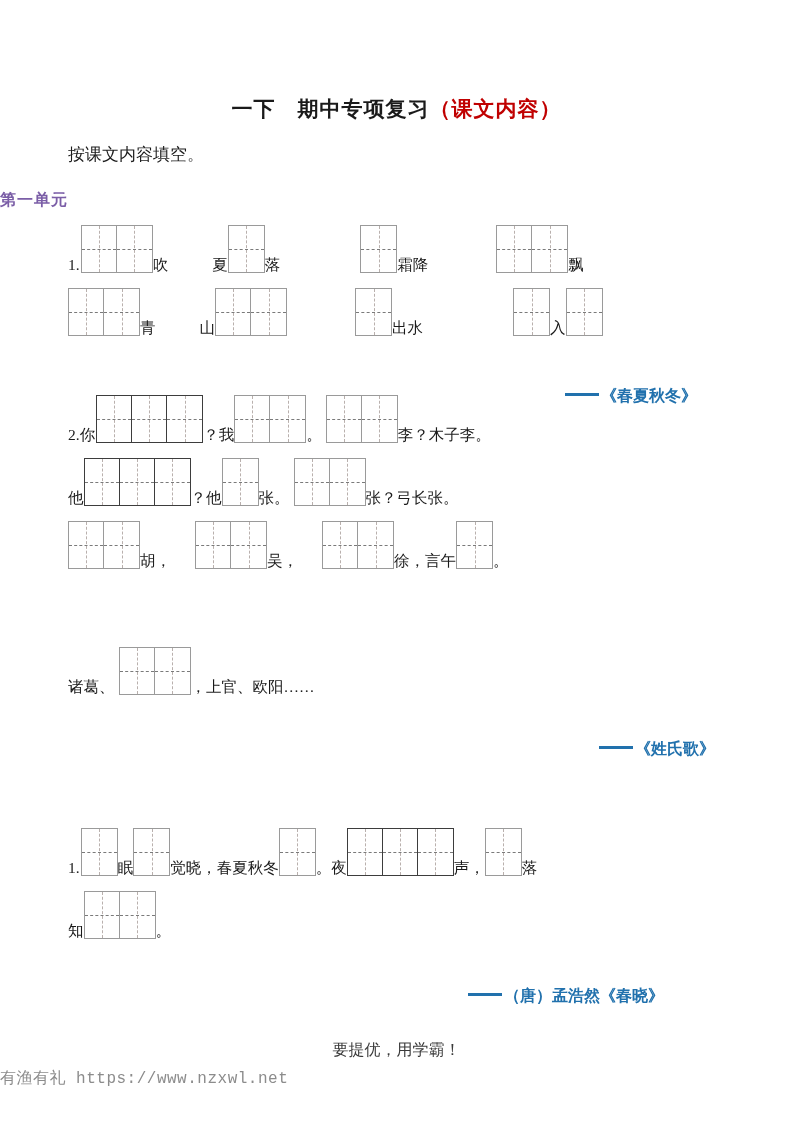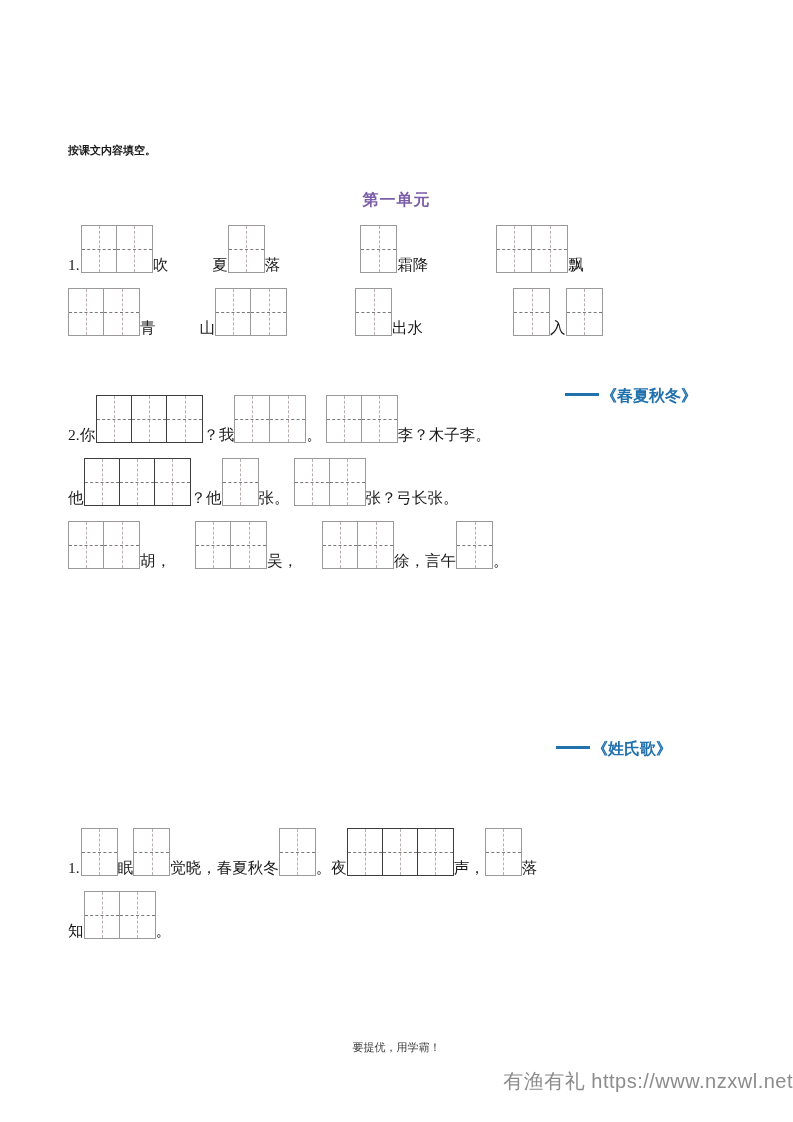--- a/index.html
+++ b/index.html
@@ -32,30 +32,30 @@
     letter-spacing: 1px;
     white-space: nowrap;
   }
   .title-black { color: #1a1a1a; }
   .title-red { color: #c00000; }
 
   .instruction {
     position: absolute;
     left: 68px;
     top: 143px;
-    font-size: 11px;
-    font-weight: bold;
+    font-size: 17px;
+    font-weight: normal;
     color: #1a1a1a;
   }
 
   
   .unit-heading {
     position: absolute;
     left: 0; right: 0;
-    text-align: center;
+    text-align: left;
     font-size: 16px;
     font-weight: bold;
     color: #7b5ea7;
     letter-spacing: 1px;
   }
 
   
   .line {
     position: absolute;
     display: flex;
@@ -135,39 +135,42 @@
     vertical-align: 5px;
     margin-right: 2px;
   }
 
   
   .footer-slogan {
     position: absolute;
     left: 0; right: 0;
     top: 1040px;
     text-align: center;
-    font-size: 11px;
+    font-size: 16px;
     color: #3a3a3a;
   }
   .footer-url {
     position: absolute;
     left: 0; right: 0;
     top: 1068px;
-    text-align: right;
-    font-size: 20px;
+    text-align: left;
+    font-size: 16px;
     color: #8c8c8c;
-    font-family: Liberation Sans, sans-serif;
+    font-family: Liberation Mono, monospace;
     letter-spacing: 0.5px;
   }
 </style>
 </head>
 <body>
 
 <div class="page">
 
+  <div class="title-row">
+    <span class="title-black">一下　期中专项复习</span><span class="title-red">（课文内容）</span>
+  </div>
 
   <div class="instruction">按课文内容填空。</div>
 
   <div class="unit-heading" style="top:190px;">第一单元</div>
 
   <div class="line" style="left:68px; top:225px;">
     <span class="num">1.</span>
     <span class="tzg">
         <span class="cell"></span>
         <span class="cell"></span>
@@ -285,22 +288,31 @@
         <span class="cell"></span>
       </span>
     <span class="txt">徐，言午</span>
     <span class="tzg">
         <span class="cell"></span>
       </span>
     <span class="txt">。</span>
   </div>
 
 
-
-  <div class="attrib" style="left:556px; top:708px;">
+  <div class="line" style="left:68px; top:647px;">
+    <span class="txt">诸葛、</span>
+    <span class="gap-xs"></span>
+    <span class="tzg">
+        <span class="cell"></span>
+        <span class="cell"></span>
+      </span>
+    <span class="txt">，上官、欧阳……</span>
+  </div>
+
+  <div class="attrib" style="left:599px; top:708px;">
     <span class="dash"></span><span>《姓氏歌》</span>
   </div>
 
 
   <div class="line" style="left:68px; top:828px;">
     <span class="num">1.</span>
     <span class="tzg">
         <span class="cell"></span>
       </span>
     <span class="txt">眠</span>
@@ -326,17 +338,20 @@
 
   <div class="line" style="left:68px; top:891px;">
     <span class="txt">知</span>
     <span class="tzg">
         <span class="cell"></span>
         <span class="cell"></span>
       </span>
     <span class="txt">。</span>
   </div>
 
+  <div class="attrib" style="left:468px; top:955px;">
+    <span class="dash"></span><span>（唐）孟浩然《春晓》</span>
+  </div>
 
   <div class="footer-slogan">要提优，用学霸！</div>
   <div class="footer-url">有渔有礼 https://www.nzxwl.net</div>
 
 </div>
 
 </body></html>

